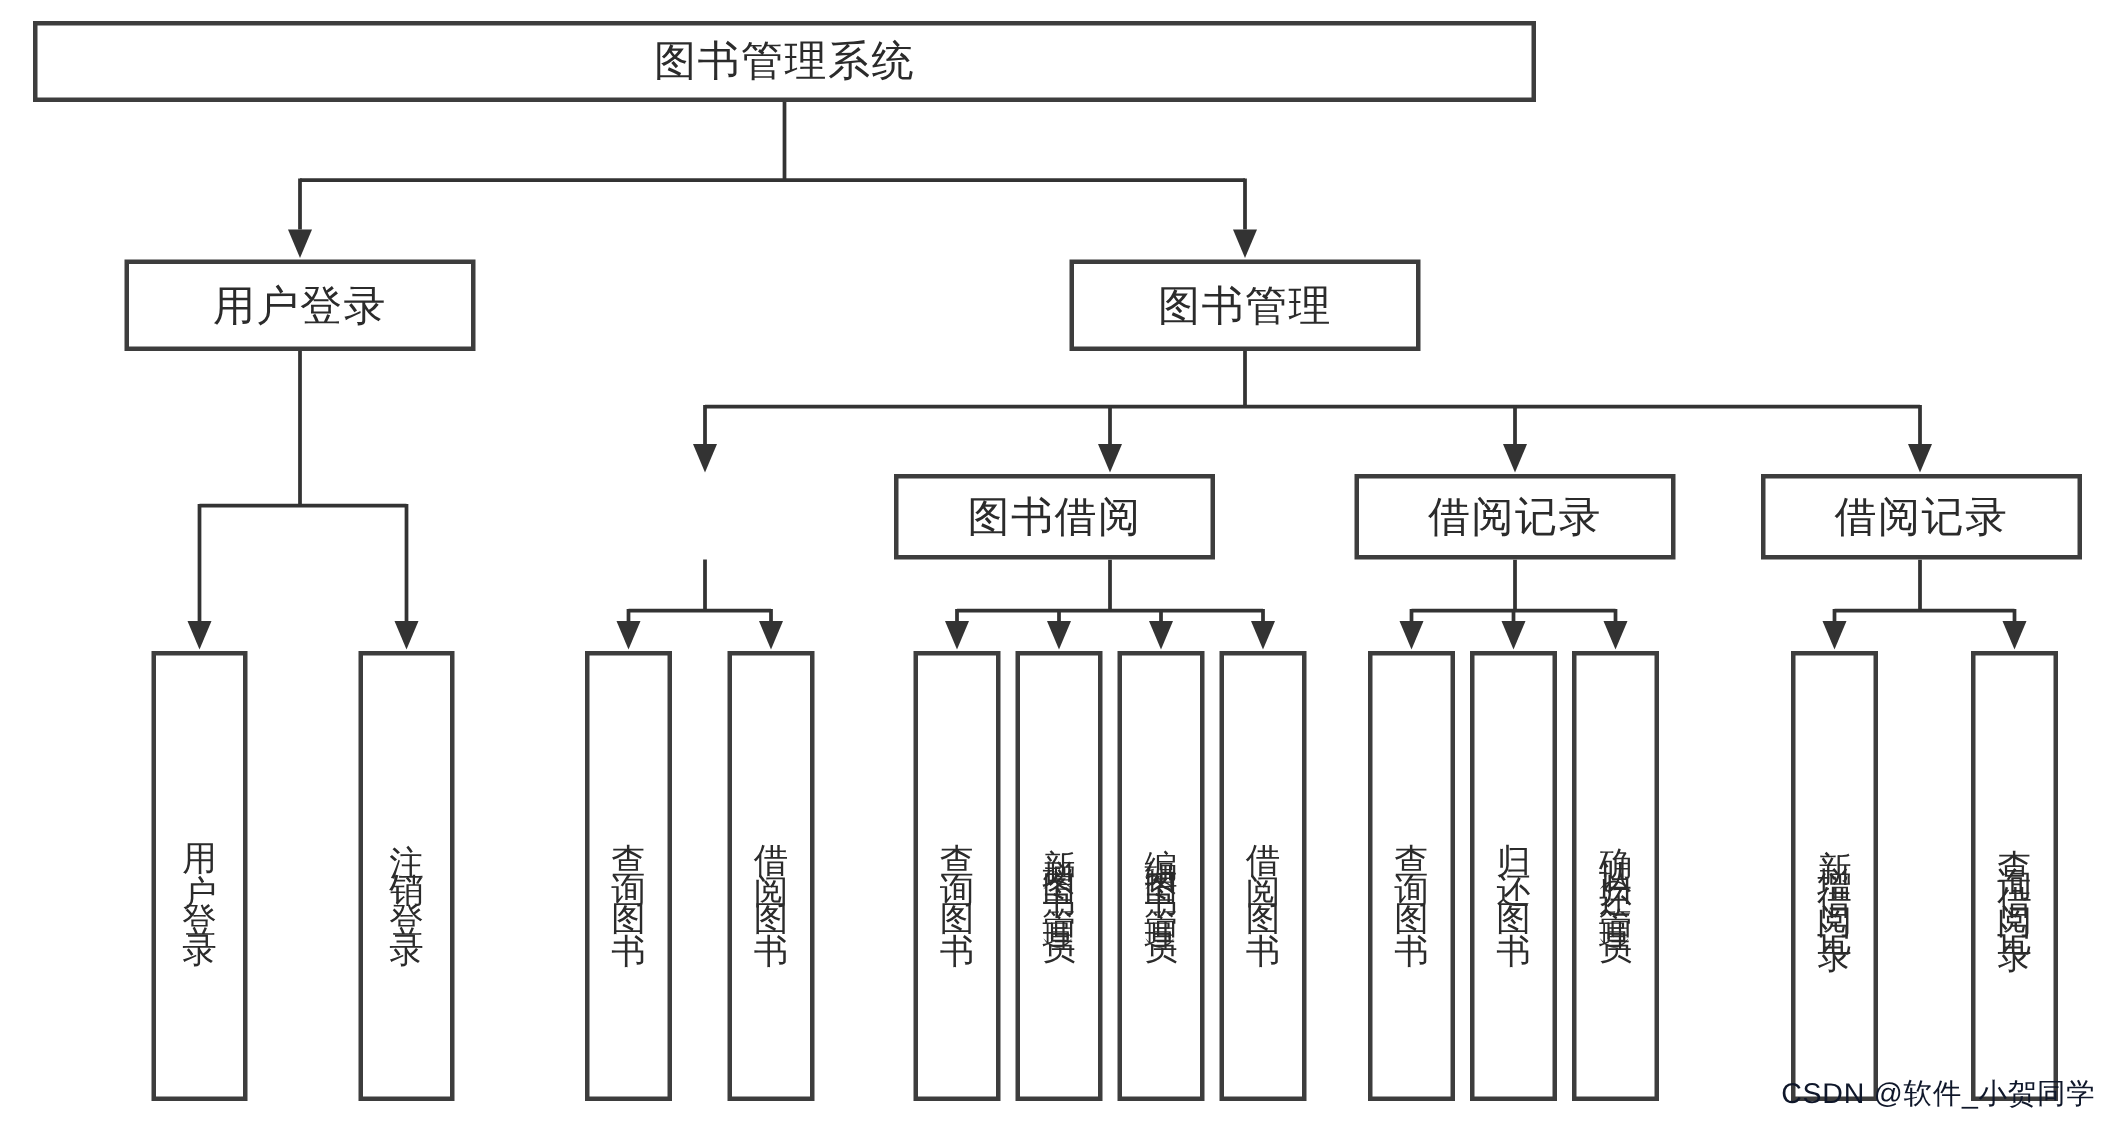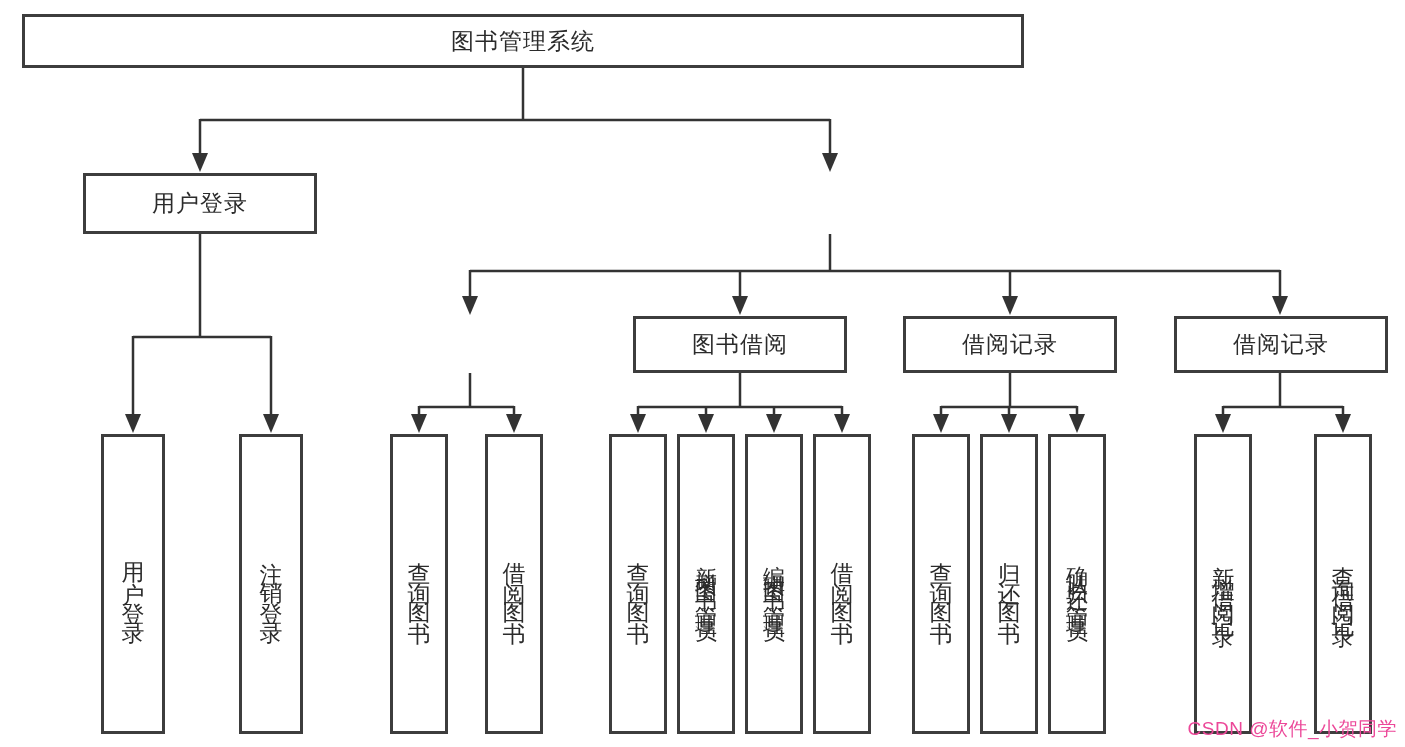--- a/index.html
+++ b/index.html
@@ -5,39 +5,39 @@
   html,body{margin:0;padding:0;background:#ffffff;}
   #canvas{
     position:relative;width:1405px;height:747px;background:#ffffff;overflow:hidden;
     font-family:"Liberation Sans","DejaVu Sans",sans-serif;color:#2b2b2b;
   }
   #wires{position:absolute;left:0;top:0;width:1405px;height:747px;}
   .box{
     position:absolute;box-sizing:border-box;border:3px solid #3d3d3d;background:#ffffff;
     display:flex;align-items:center;justify-content:center;text-align:center;
   }
-  .hbox{font-size:23px;letter-spacing:1px;}
+  .hbox{font-size:28px;letter-spacing:1px;}
   .root{left:22px;top:14px;width:1002px;height:54px;}
   .b-user-login{left:83px;top:173px;width:234px;height:61px;}
   .b-book-mgmt{left:713px;top:173px;width:234px;height:61px;}
   .branch2{top:316px;width:214px;height:57px;}
   .b-newbook{left:363px;}
-  .b-borrow{left:633px;}
+  .b-borrow{left:596px;}
   .b-current{left:903px;}
   .b-records{left:1174px;}
   .leaf{top:434px;width:58px;height:300px;}
   .leaf.wide{width:64px;}
   .vtext{
     writing-mode:vertical-rl;font-size:23px;letter-spacing:20px;line-height:1;
     white-space:nowrap;
   }
   .sp6 .vtext{letter-spacing:12px;}
   .sp9 .vtext{font-size:22px;letter-spacing:8px;}
   .watermark{
-    position:absolute;right:8px;top:716px;font-size:19px;color:#ec4899;
+    position:absolute;right:8px;top:716px;font-size:19px;color:#0f172a;
     letter-spacing:0.5px;white-space:nowrap;
   }
 </style>
 </head>
 <body>
 
 <div id="canvas">
 
   <svg id="wires" viewBox="0 0 1405 747" xmlns="http://www.w3.org/2000/svg">
     <g stroke="#333333" stroke-width="2.5" fill="none">
@@ -105,20 +105,23 @@
     </g>
   </svg>
 
   <div class="box hbox root">
     <span>图书管理系统</span>
   </div>
 
   <div class="box hbox b-user-login">
     <span>用户登录</span>
   </div>
+  <div class="box hbox b-book-mgmt">
+    <span>图书管理</span>
+  </div>
 
   <div class="box hbox branch2 b-borrow">
     <span>图书借阅</span>
   </div>
   <div class="box hbox branch2 b-current">
     <span>借阅记录</span>
   </div>
   <div class="box hbox branch2 b-records">
     <span>借阅记录</span>
   </div>

